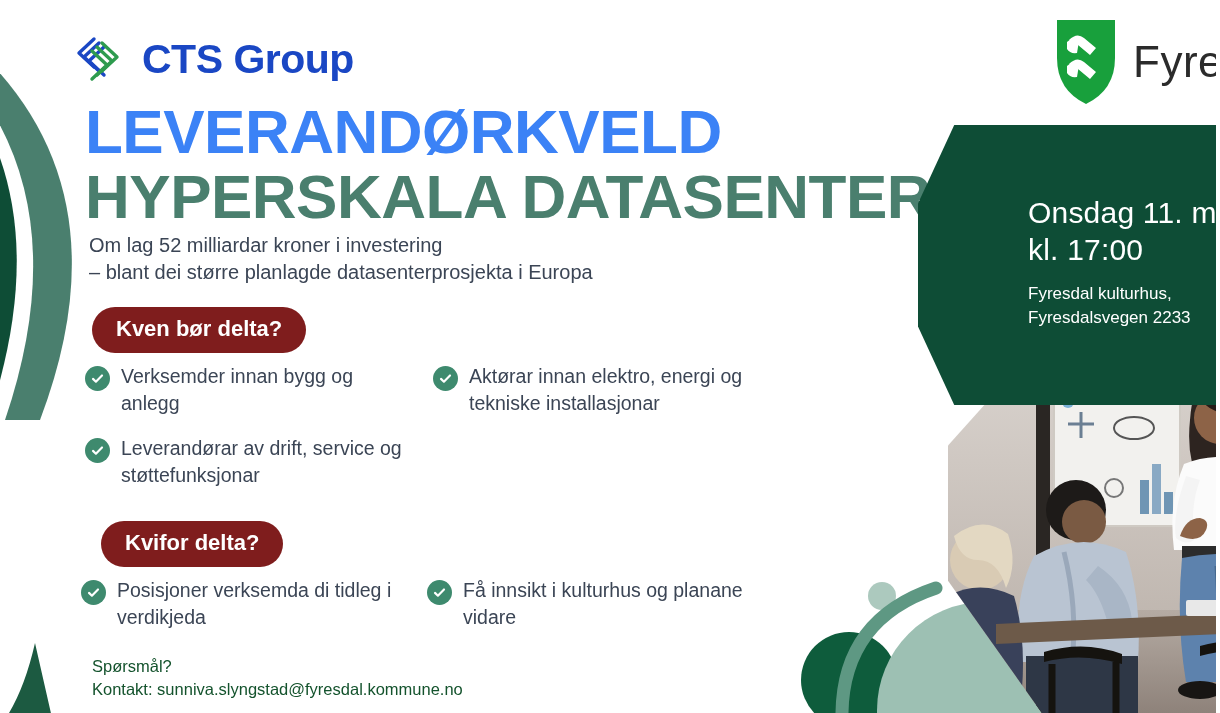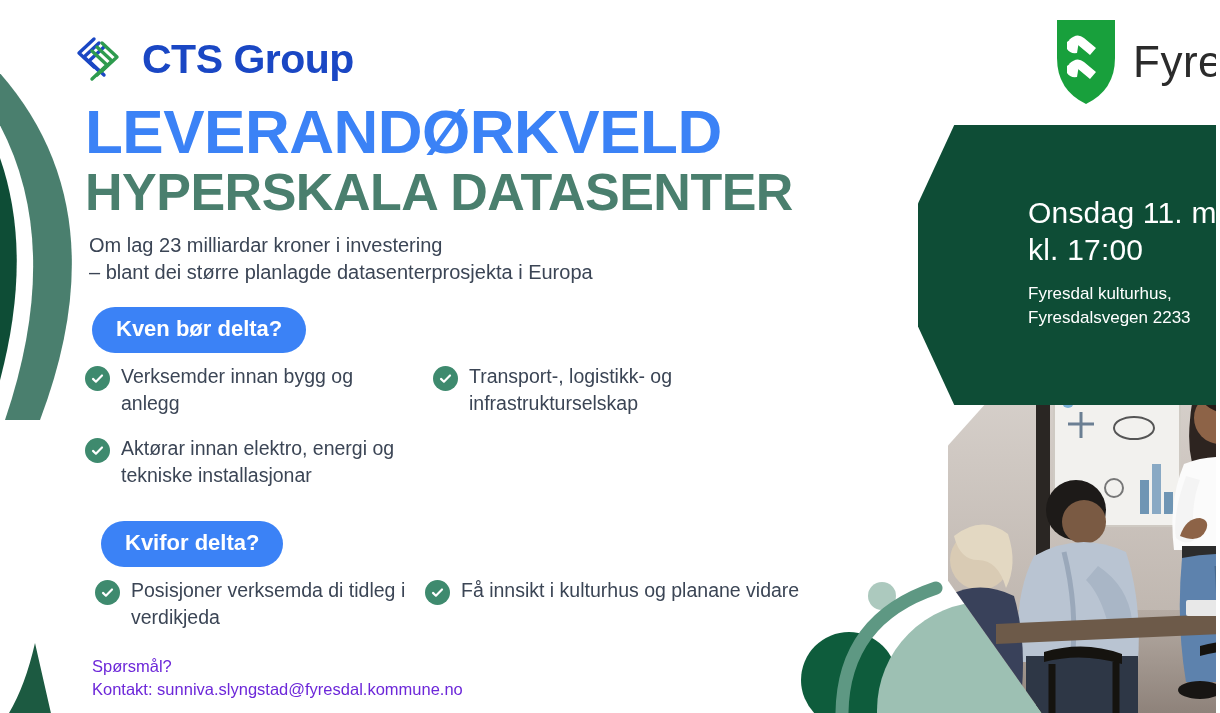--- a/index.html
+++ b/index.html
@@ -33,62 +33,62 @@
 
   
   .h-main {
     position:absolute; left:85px; top:102px;
     font-size:62px; font-weight:bold; line-height:0.97;
     letter-spacing:-0.5px; color:#3b82f6;
     white-space:nowrap;
   }
   .h-sub {
     position:absolute; left:85px; top:167px;
-    font-size:52px; font-weight:bold; line-height:0.97;
+    font-size:62px; font-weight:bold; line-height:0.97;
     letter-spacing:-0.5px; color:#4A7F6E;
     white-space:nowrap;
   }
   .lede {
     position:absolute; left:89px; top:232px;
     font-size:20px; line-height:1.35; color:#3B4555;
     white-space:nowrap;
   }
 
   
   .pill {
     position:absolute;
-    background:#3b82f6; color:#ffffff;
+    background:#7f1d1d; color:#ffffff;
     font-size:22px; font-weight:bold;
     border-radius:999px;
     padding:9px 24px 11px 24px;
     white-space:nowrap;
   }
   #pill-who  { left:92px; top:307px; }
   #pill-why  { left:101px; top:521px; }
 
   
   .bullets { position:absolute; display:grid; grid-template-columns:330px 1fr; }
   #bullets-who { left:85px; top:363px; width:720px; row-gap:23px; column-gap:0px;gap:18px; }
-  #bullets-why { left:95px; top:577px; width:720px; row-gap:20px; column-gap:0px; }
+  #bullets-why { left:81px; top:577px; width:720px; row-gap:20px; column-gap:0px;gap:16px; }
 
   .bullet { display:flex; align-items:flex-start; gap:11px; }
   .check {
     flex:0 0 auto; width:25px; height:25px; margin-top:3px;
     border-radius:50%; background:#3E8A6E;
     display:flex; align-items:center; justify-content:center;
   }
   .check svg { width:15px; height:15px; display:block; }
   .bullet-text {
     font-size:19.5px; line-height:1.38; color:#3B4555;
   }
 
   
   .contact {
     position:absolute; left:92px; top:655px;
-    font-size:16.5px; line-height:1.42; color:#6d28d9;
+    font-size:16.5px; line-height:1.42; color:#14532d;
   }
 
   
   .info-panel {
     position:absolute; left:918px; top:125px;
     width:302px; height:280px;
     background:#0E4D36;
     clip-path:polygon(12% 0%, 100% 0%, 100% 100%, 12% 100%, 0% 72%, 0% 28%);
     color:#ffffff;
   }
@@ -149,50 +149,50 @@
         <path d="M25 14 L40 28 L25 42" stroke="#2E9B4E"></path>
         <path d="M20 18 L35 32 L20 46" stroke="#2E9B4E"></path>
       </g>
     </svg>
     <div class="cts-word">CTS Group</div>
   </div>
 
   <div class="h-main">LEVERANDØRKVELD</div>
   <div class="h-sub">HYPERSKALA DATASENTER</div>
   <div class="lede">
-    <div>Om lag 23 milliardar kroner i investering</div>
+    <div>Om lag 52 milliardar kroner i investering</div>
     <div>– blant dei større planlagde datasenterprosjekta i Europa</div>
   </div>
 
   <div class="pill" id="pill-who">Kven bør delta?</div>
 
   <div class="bullets" id="bullets-who">
     <div class="bullet">
       <span class="check">
         <svg viewBox="0 0 16 16">
             <path d="M3.2 8.4 L6.3 11.4 L12.8 4.8" fill="none" stroke="#ffffff" stroke-width="2.3" stroke-linecap="round" stroke-linejoin="round"></path>
           </svg>
       </span>
       <span class="bullet-text">Verksemder innan bygg og anlegg</span>
     </div>
     <div class="bullet">
       <span class="check">
         <svg viewBox="0 0 16 16">
             <path d="M3.2 8.4 L6.3 11.4 L12.8 4.8" fill="none" stroke="#ffffff" stroke-width="2.3" stroke-linecap="round" stroke-linejoin="round"></path>
           </svg>
       </span>
-      <span class="bullet-text">Transport-, logistikk- og infrastrukturselskap</span>
-    </div>
-    <div class="bullet">
-      <span class="check">
-        <svg viewBox="0 0 16 16">
-            <path d="M3.2 8.4 L6.3 11.4 L12.8 4.8" fill="none" stroke="#ffffff" stroke-width="2.3" stroke-linecap="round" stroke-linejoin="round"></path>
-          </svg>
-      </span>
       <span class="bullet-text">Aktørar innan elektro, energi og tekniske installasjonar</span>
+    </div>
+    <div class="bullet">
+      <span class="check">
+        <svg viewBox="0 0 16 16">
+            <path d="M3.2 8.4 L6.3 11.4 L12.8 4.8" fill="none" stroke="#ffffff" stroke-width="2.3" stroke-linecap="round" stroke-linejoin="round"></path>
+          </svg>
+      </span>
+      <span class="bullet-text">Leverandørar av drift, service og støttefunksjonar</span>
     </div>
   </div>
 
   <div class="pill" id="pill-why">Kvifor delta?</div>
 
   <div class="bullets" id="bullets-why">
     <div class="bullet">
       <span class="check">
         <svg viewBox="0 0 16 16">
             <path d="M3.2 8.4 L6.3 11.4 L12.8 4.8" fill="none" stroke="#ffffff" stroke-width="2.3" stroke-linecap="round" stroke-linejoin="round"></path>

